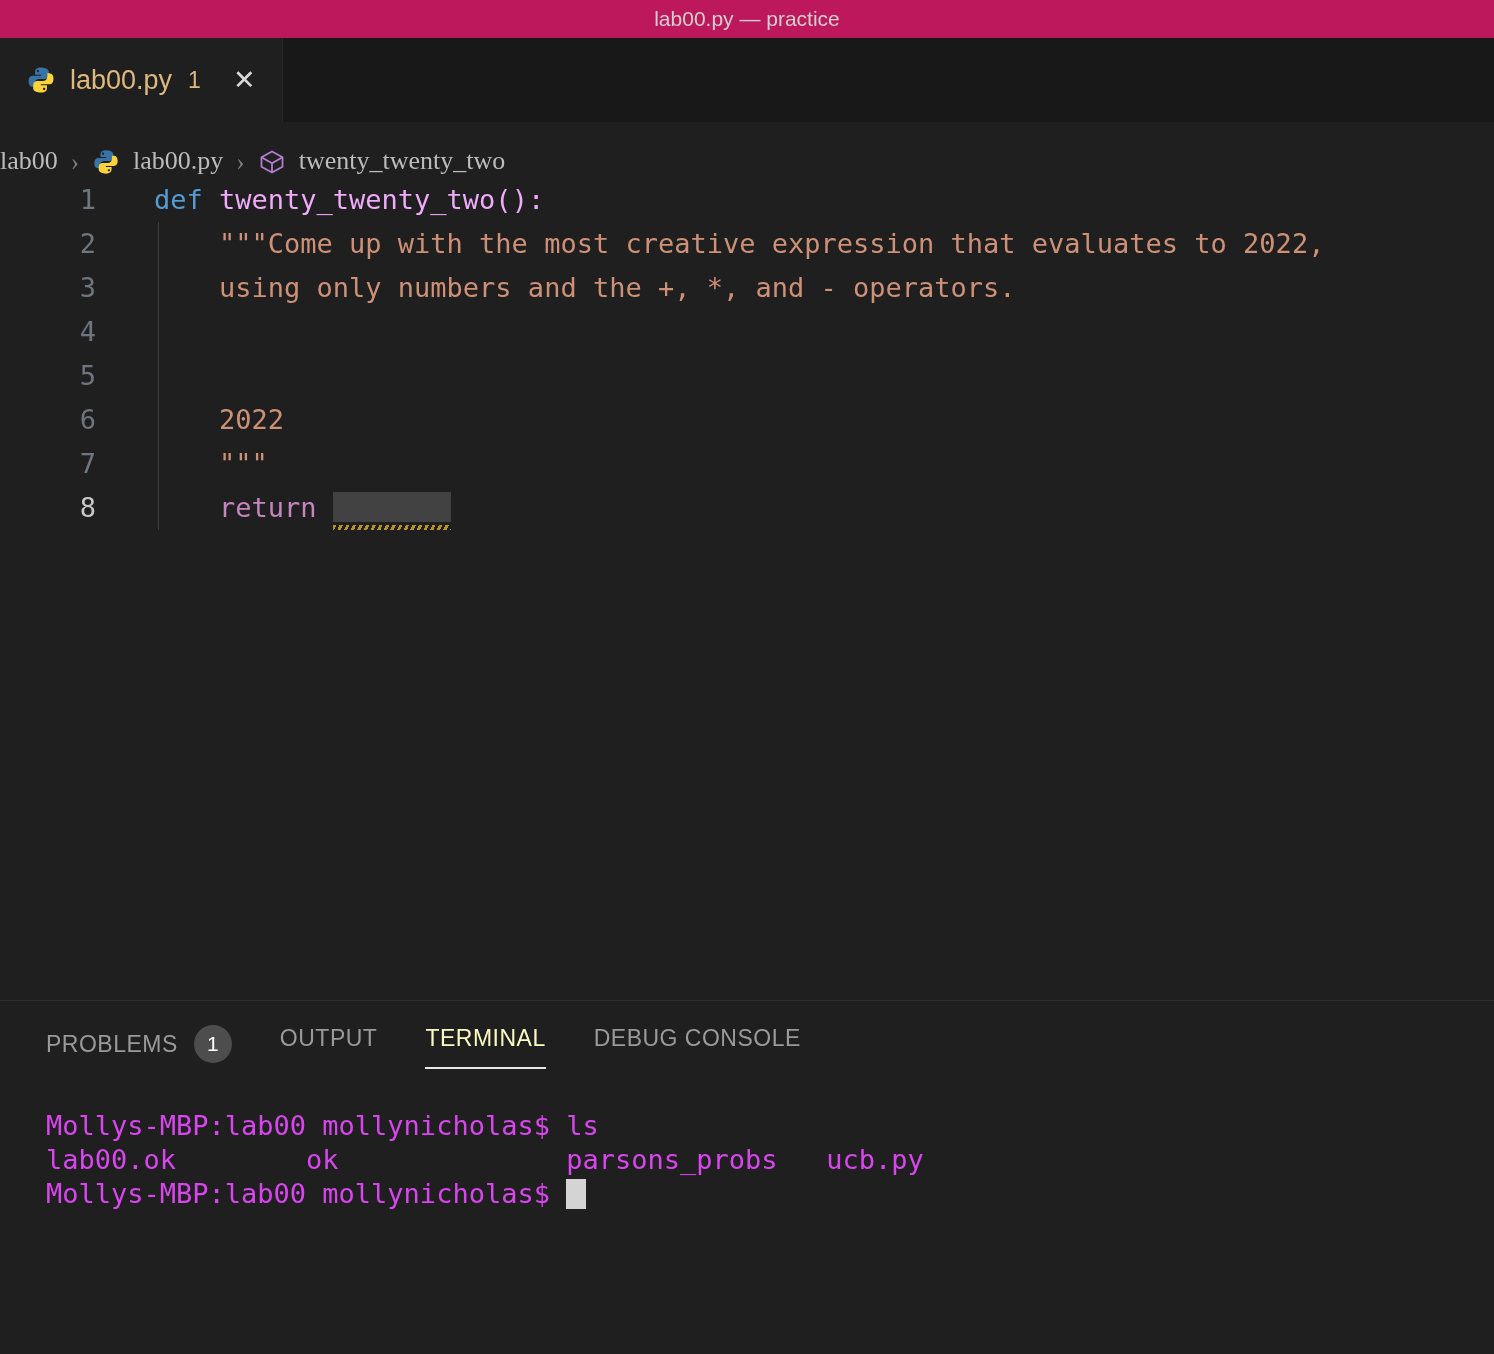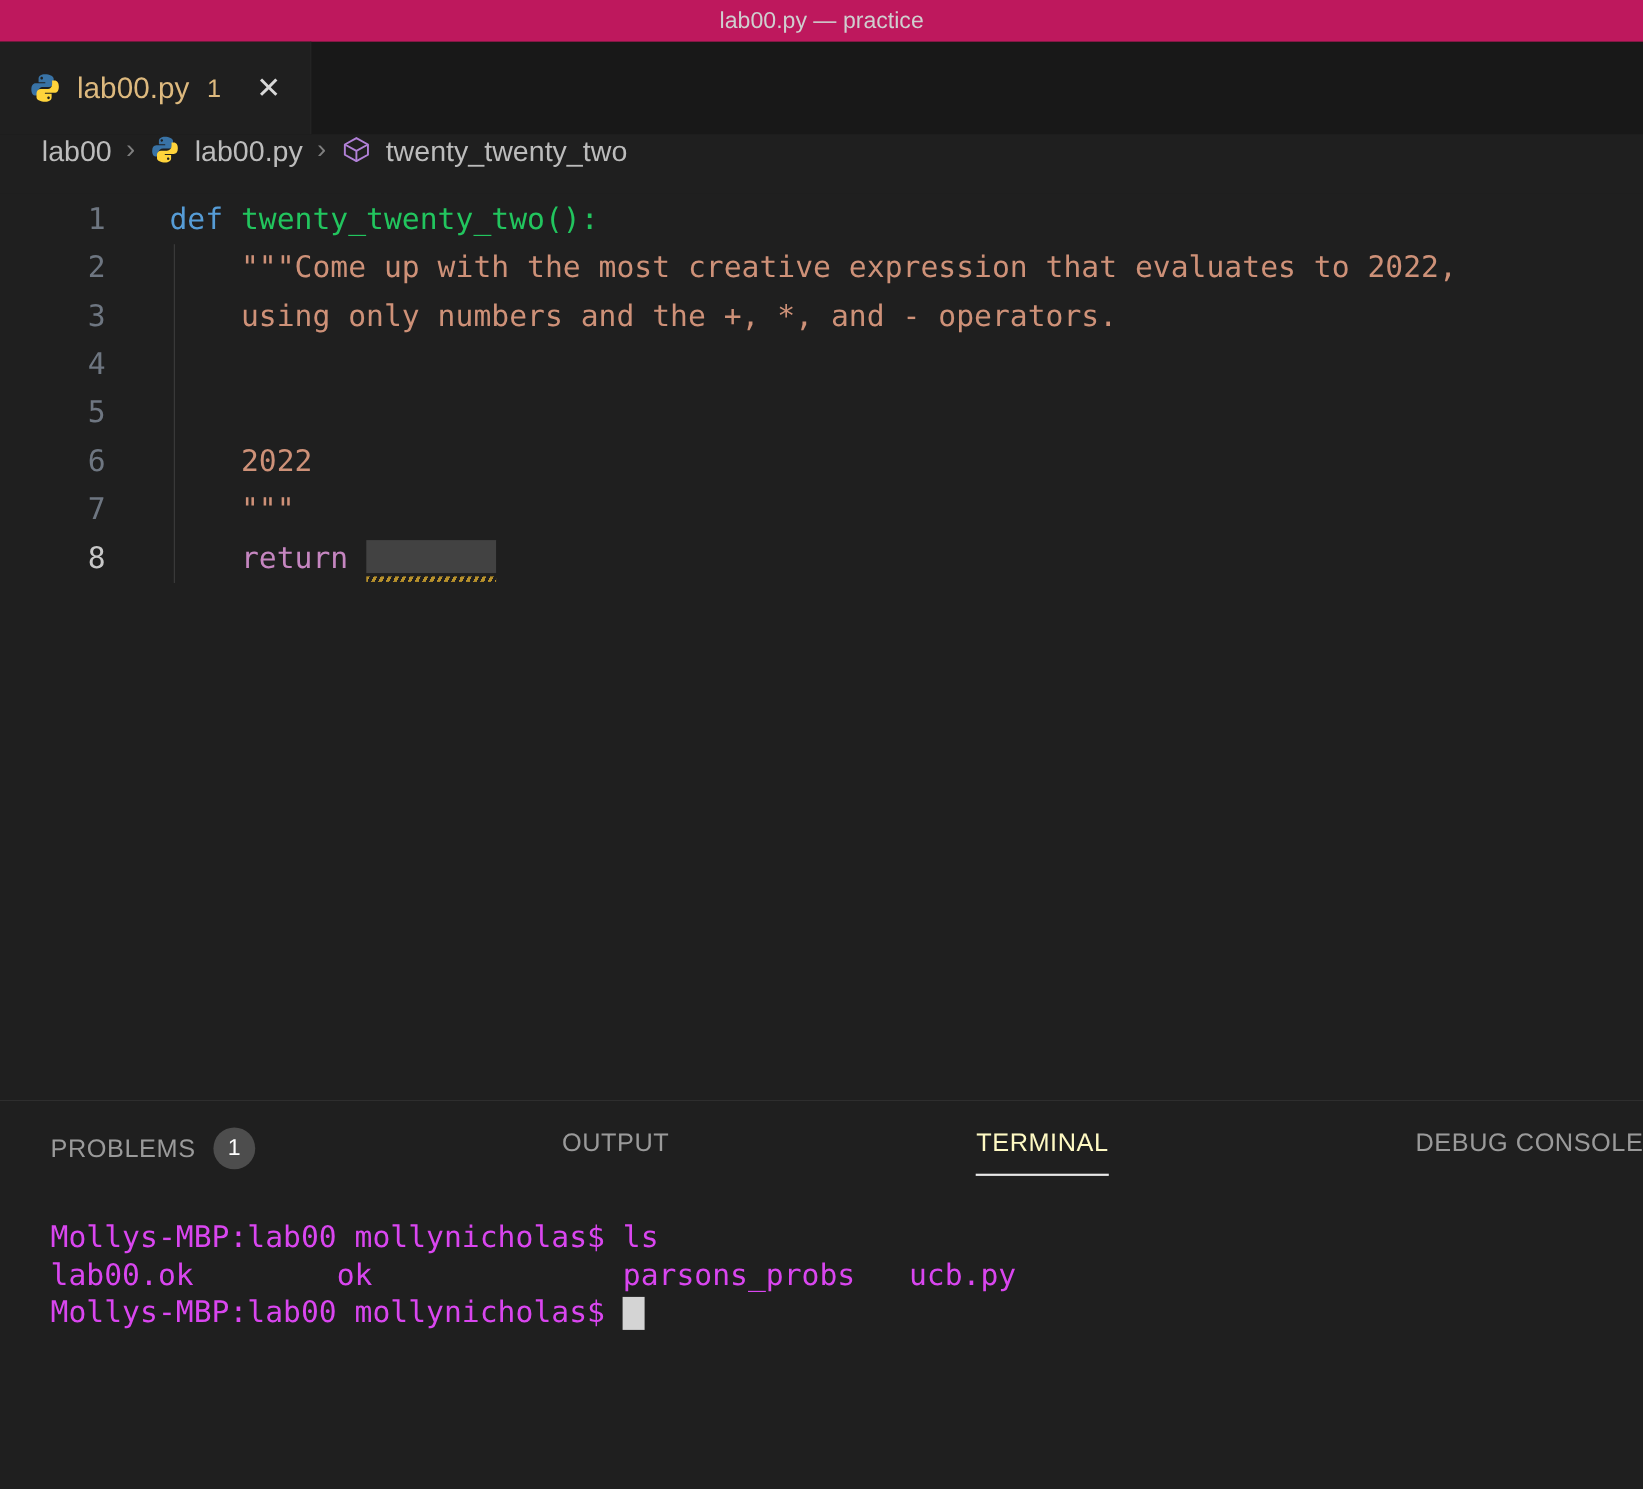--- a/index.html
+++ b/index.html
@@ -12,48 +12,48 @@
 
   
   .tabstrip { height:84px; background:#181818; display:flex; align-items:stretch; }
   .tab { display:flex; align-items:center; background:#1f1f1f; padding:0 26px;
          gap:14px; border-right:1px solid #252525; cursor:pointer; }
   .tab-name { color:#ddb97e; font-size:27px; }
   .tab-badge { color:#ddb97e; font-size:23px; margin-left:2px; }
   .tab-close { color:#d8d8d8; font-size:27px; margin-left:18px; }
 
   
-  .breadcrumb { height:54px; display:flex; align-items:flex-start; padding-left:38px;
-                gap:13px; color:#bcbcbc; font-size:26px; background:#1f1f1f; }
+  .breadcrumb { height:54px; display:flex; align-items:flex-end; 
+                gap:13px; color:#bcbcbc; font-size:26px; background:#1f1f1f;font-family:Liberation Serif, serif; }
   .crumb { cursor:pointer; }
   .crumb-sep { color:#7f7f7f; font-size:25px; }
   .crumb-ico { display:flex; align-items:center; }
 
   
   .editor { position:relative; height:824px; background:#1f1f1f;
             font-family:"DejaVu Sans Mono", monospace; font-size:27px; padding-top:2px; }
   .indent-guide { position:absolute; left:158px; top:46px; width:1px; height:308px;
                   background:#3c3c3c; }
   .line { display:flex; height:44px; line-height:44px; }
   .ln { width:96px; flex:none; text-align:right; color:#6e7681; }
   .ln.active { color:#c8c8c8; }
   .code { margin-left:58px; white-space:pre; color:#d6d6d6; }
   .kw { color:#569cd6; }
-  .plain { color:#22c55e; }
+  .plain { color:#f0abfc; }
   .str { color:#ce9178; }
   .magenta { color:#c586c0; }
   .err-sel { display:inline-block; width:118px; height:30px; background:#424242;
              vertical-align:middle; position:relative; top:-3px; }
   .err-sel::after { content:""; position:absolute; left:0; right:0; bottom:-8px; height:5px;
              background:repeating-linear-gradient(115deg,#b8912b 0 3px,transparent 3px 6px); }
 
   
   .panel { height:354px; border-top:1px solid #2e2e2e; background:#1f1f1f; }
-  .panel-tabs { display:flex; align-items:flex-start; gap:76px;
-                padding:24px 0 0 46px; height:66px;justify-content:space-between; }
+  .panel-tabs { display:flex; align-items:flex-start; gap:48px;
+                padding:24px 0 0 46px; height:66px; }
   .ptab { color:#9a9a9a; font-size:23px; letter-spacing:.5px; display:flex;
           align-items:center; gap:16px; padding-bottom:15px; cursor:pointer; }
   .ptab.active { color:#fef9c3; border-bottom:2px solid #e8e8e8; }
   .pbadge { background:#4d4d4d; color:#ffffff; width:38px; height:38px; border-radius:50%;
             display:inline-flex; align-items:center; justify-content:center;
             font-size:21px; letter-spacing:0; }
   .terminal { margin-top:42px; padding-left:46px;
               font-family:"DejaVu Sans Mono", monospace; font-size:27px;
               line-height:34px; color:#d946ef; }
   .term-line { white-space:pre; }

